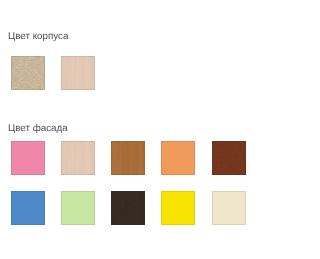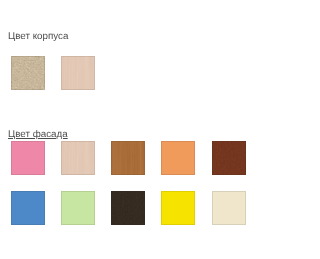--- a/index.html
+++ b/index.html
@@ -9,21 +9,21 @@
 
   .page{position:relative;width:259px;height:259px;background:#ffffff;}
 
   
   .section-label{position:absolute;left:8px;font-size:9.8px;line-height:10px;
        color:#4d4d4d;white-space:nowrap;
        -webkit-font-smoothing:antialiased;
        text-rendering:geometricPrecision;
        opacity:0.999;}
   #lbl-corpus{top:31.8px;}
-  #lbl-facade{top:130px;text-decoration:underline;}
+  #lbl-facade{top:124px;}
 
   
   .swatch-row{position:absolute;left:10.6px;height:34px;}
   #row-corpus-0{top:56px;}
   #row-facade-0{top:141px;}
   #row-facade-1{top:191px;}
 
   .swatch{position:absolute;top:0;width:34px;height:34px;overflow:hidden;}
   .swatch .base{position:absolute;left:0;top:0;right:0;bottom:0;}
   .swatch svg.grain{position:absolute;left:0;top:0;display:block;}

